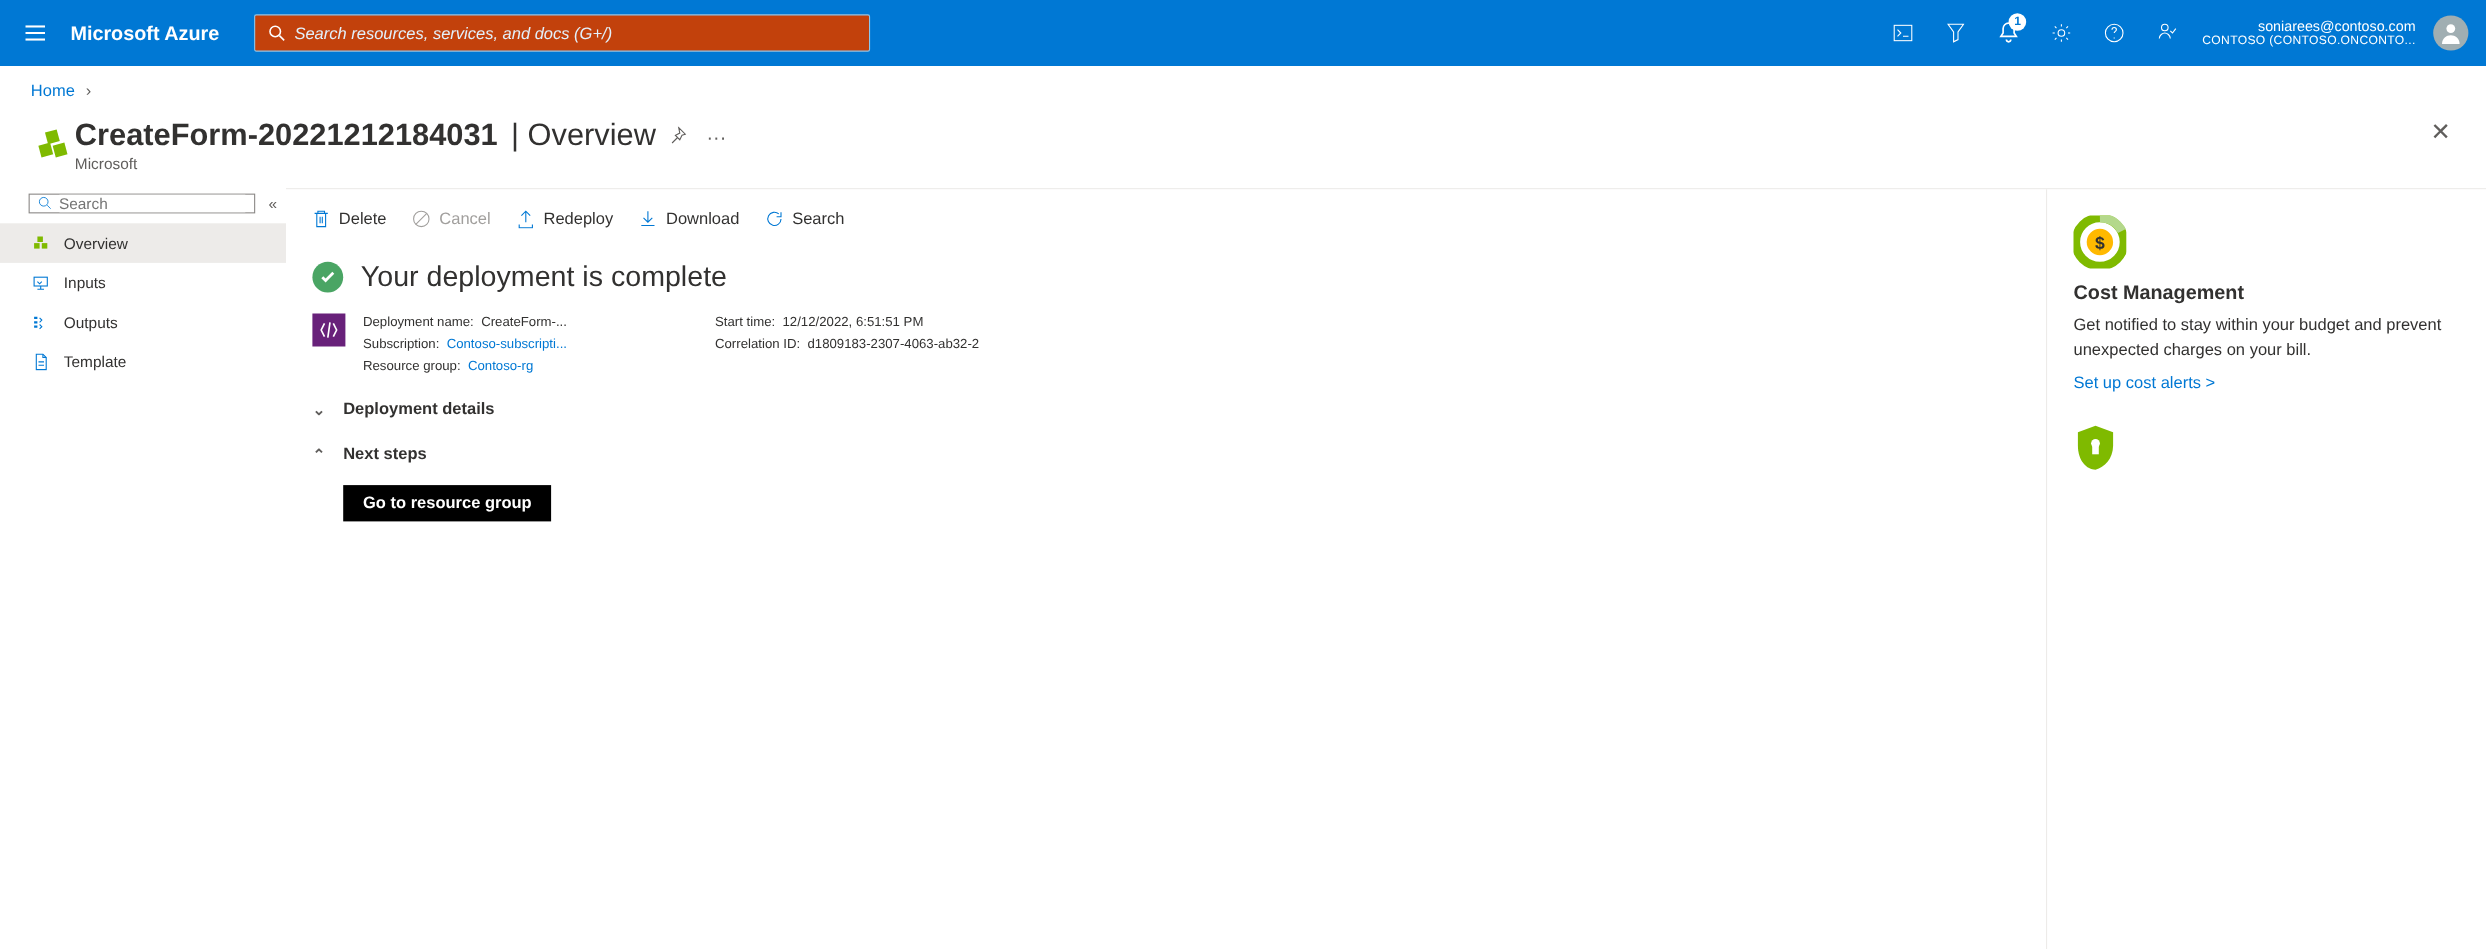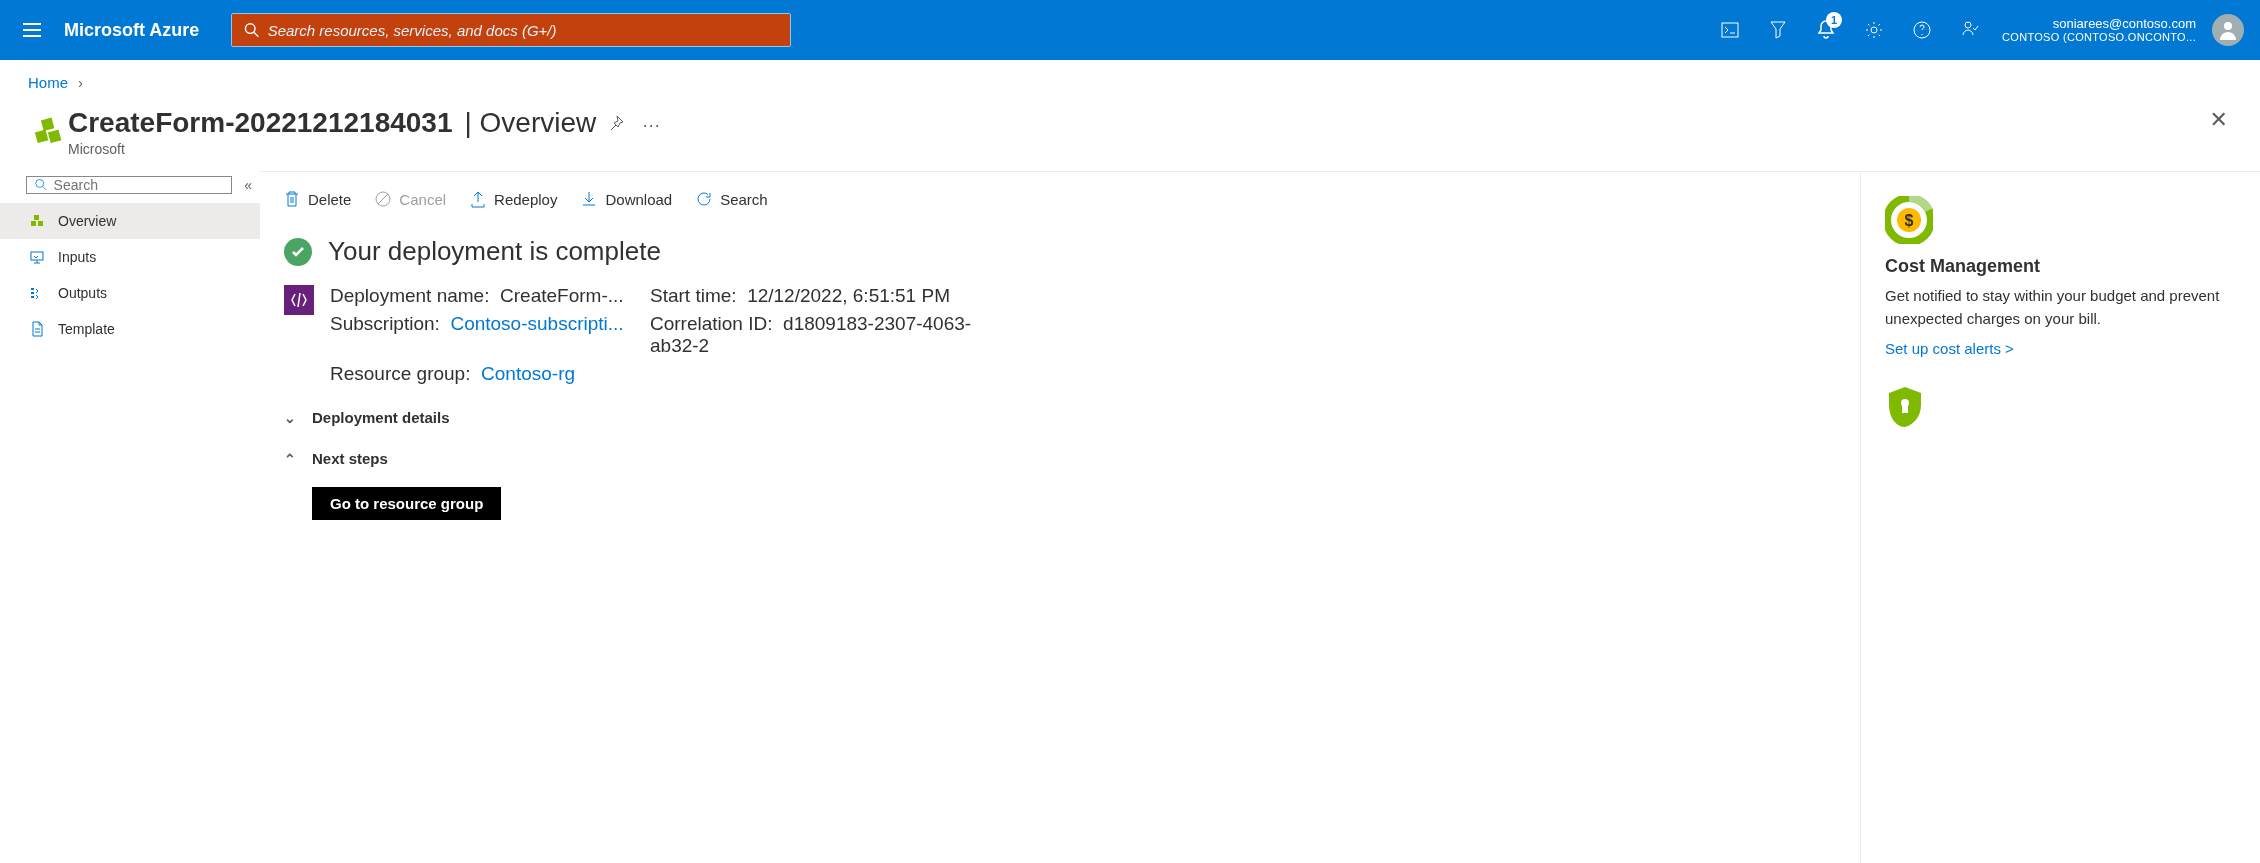--- a/index.html
+++ b/index.html
@@ -51,21 +51,21 @@
 .content { flex: 1; display: flex; border-top: 1px solid #edebe9; }
 .content-left { flex: 1; padding: 18px 24px; }
 .toolbar { display: flex; gap: 24px; padding: 0 0 20px 0; border-bottom: none; font-size: 15px; }
 .tool-btn { display: flex; align-items: center; gap: 8px; cursor: pointer; color: #323130; }
 .tool-btn.disabled { color: #a19f9d; cursor: default; }
 .status-row { display: flex; align-items: center; gap: 16px; padding: 8px 0 18px; }
 .status-row h2 { font-size: 26px; font-weight: 400; }
 .check-circle { width: 28px; height: 28px; border-radius: 50%; background: #4aa564; display: flex; align-items: center; justify-content: center; }
 .deploy-grid { display: flex; gap: 16px; }
 .deploy-icon { width: 30px; height: 30px; background: #68217a; display: flex; align-items: center; justify-content: center; border-radius: 0; flex-shrink: 0; }
-.deploy-details { display: grid; grid-template-columns: 300px 360px; column-gap: 20px; row-gap: 6px; font-size: 19px; }
+.deploy-details { display: grid; grid-template-columns: 300px 360px; column-gap: 20px; row-gap: 6px; font-size: 12px; }
 .deploy-details .label { color: #323130; }
 .deploy-details .link { color: #0078d4; cursor: pointer; }
 .section { display: flex; align-items: center; gap: 14px; margin-top: 24px; font-size: 15px; font-weight: 600; cursor: pointer; }
 .chevron { font-size: 14px; color: #605e5c; width: 14px; }
 .primary-btn { background: #000000; color: #fff; border: none; padding: 8px 18px; font-size: 15px; font-weight: 600; margin-top: 20px; margin-left: 28px; cursor: pointer; }
 
 
 .right-panel { width: 400px; border-left: 1px solid #edebe9; padding: 24px; }
 .cost-icon { width: 48px; height: 48px; margin-bottom: 12px; }
 .right-panel h3 { font-size: 18px; font-weight: 600; margin-bottom: 8px; }

